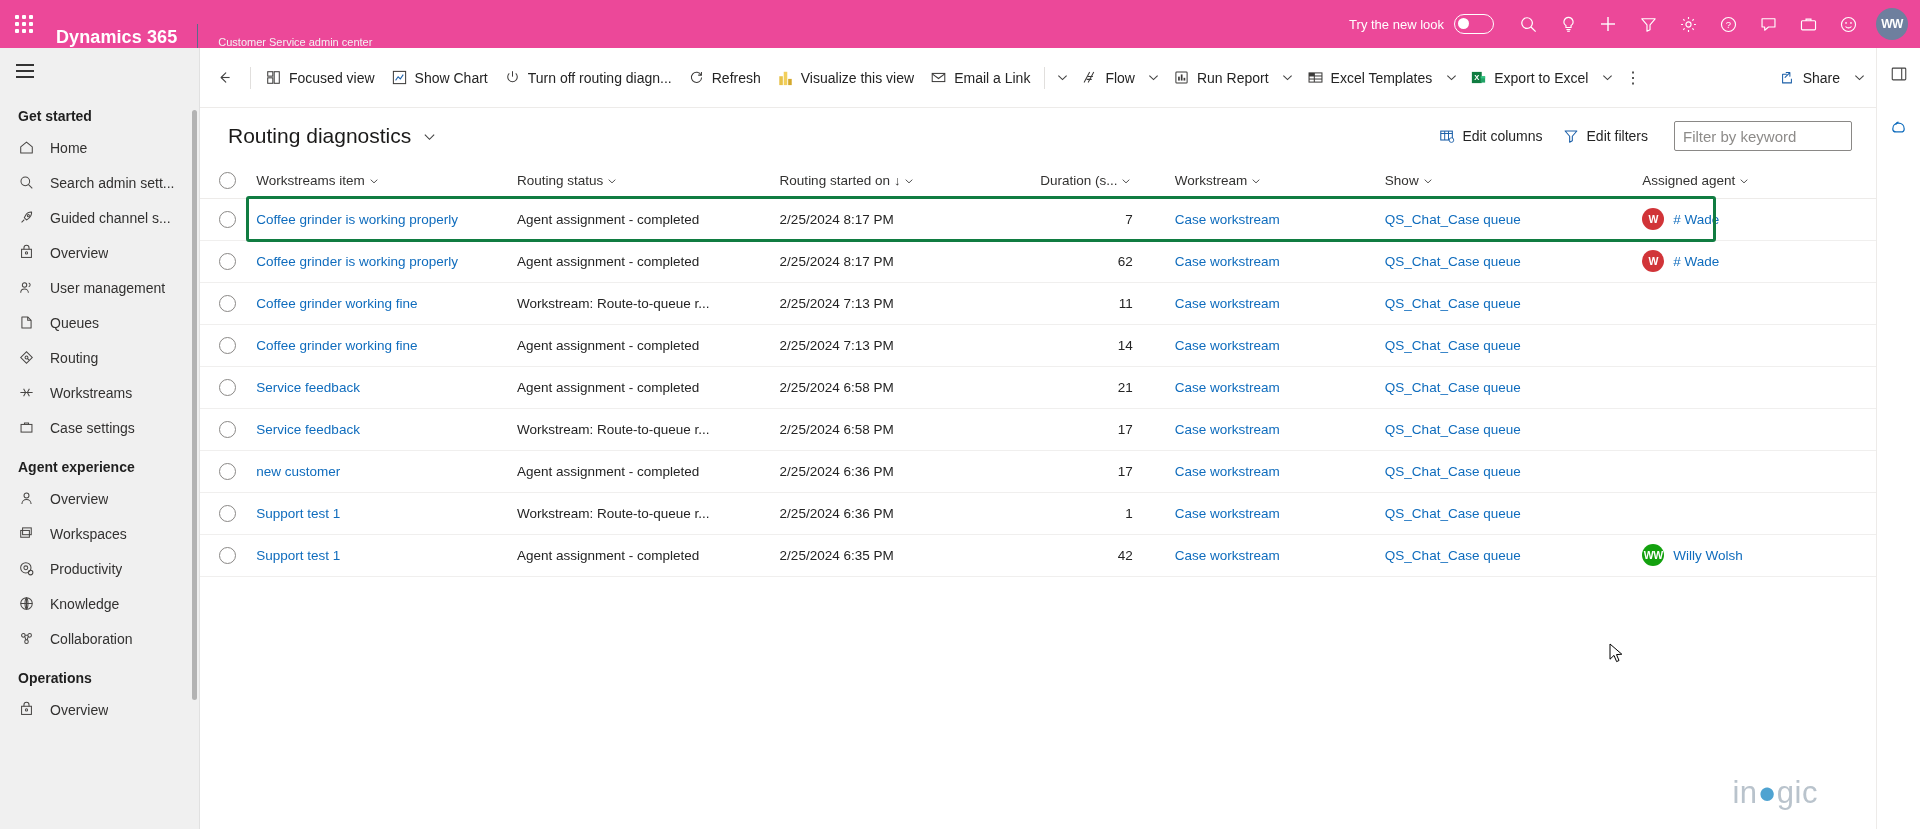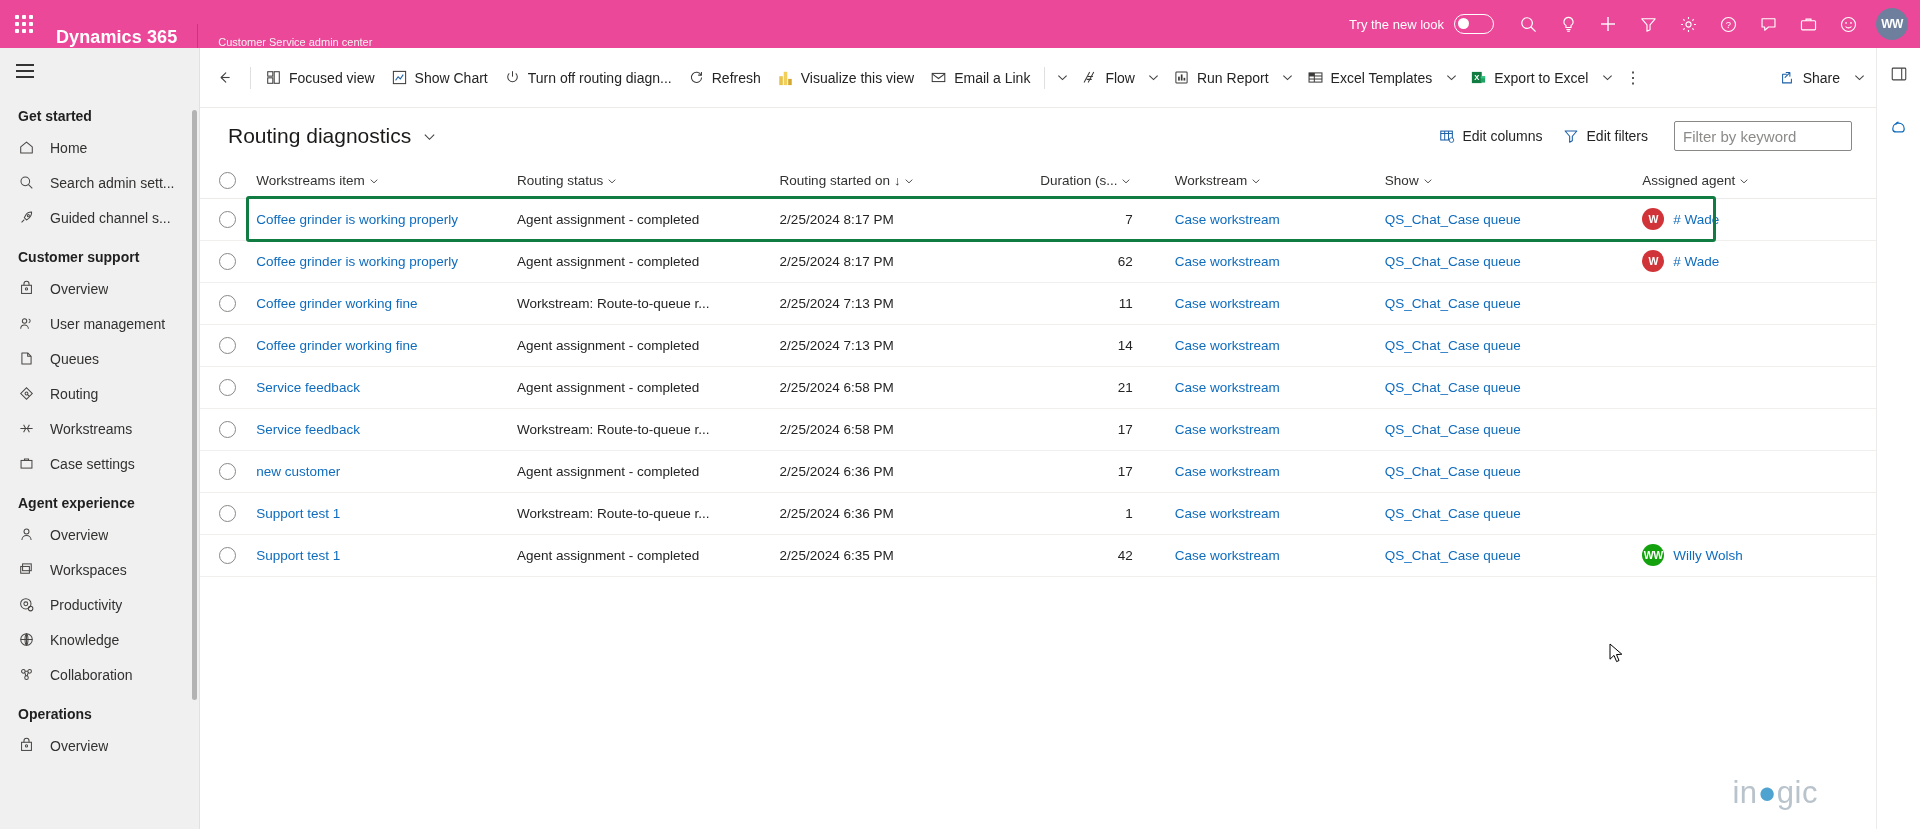--- a/index.html
+++ b/index.html
@@ -322,21 +322,20 @@
         </div>
         <div class="nav-item">
           <span class="nav-ico">
             <svg width="17" height="17" viewBox="0 0 20 20">
               <path d="M7.4 12.6 4.2 15.8M11.8 4.3c2.4-1 4.2-.8 4.2-.8s.2 1.8-.8 4.2c-1 2.3-3 4.1-5.2 5.2l-2.6-2.6c1.1-2.2 2.1-4.9 4.4-6z" fill="none" stroke="#484644" stroke-width="1.2" stroke-linejoin="round"></path>
               <circle cx="12.2" cy="7.8" r="1.2" fill="none" stroke="#484644" stroke-width="1.2"></circle>
             </svg>
           </span>
           <span class="nav-label">Guided channel s...</span>
         </div>
-        <div class="nav-group-title">Customer support</div>
         <div class="nav-item">
           <span class="nav-ico">
             <svg width="17" height="17" viewBox="0 0 20 20">
               <rect x="4.2" y="6.2" width="11.6" height="9.6" fill="none" stroke="#484644" stroke-width="1.2"></rect>
               <path d="M7 6.2V4.6a3 3 0 0 1 6 0v1.6" fill="none" stroke="#484644" stroke-width="1.2"></path>
               <circle cx="10" cy="10.5" r="1.3" fill="none" stroke="#484644" stroke-width="1.2"></circle>
             </svg>
           </span>
           <span class="nav-label">Overview</span>
         </div>

